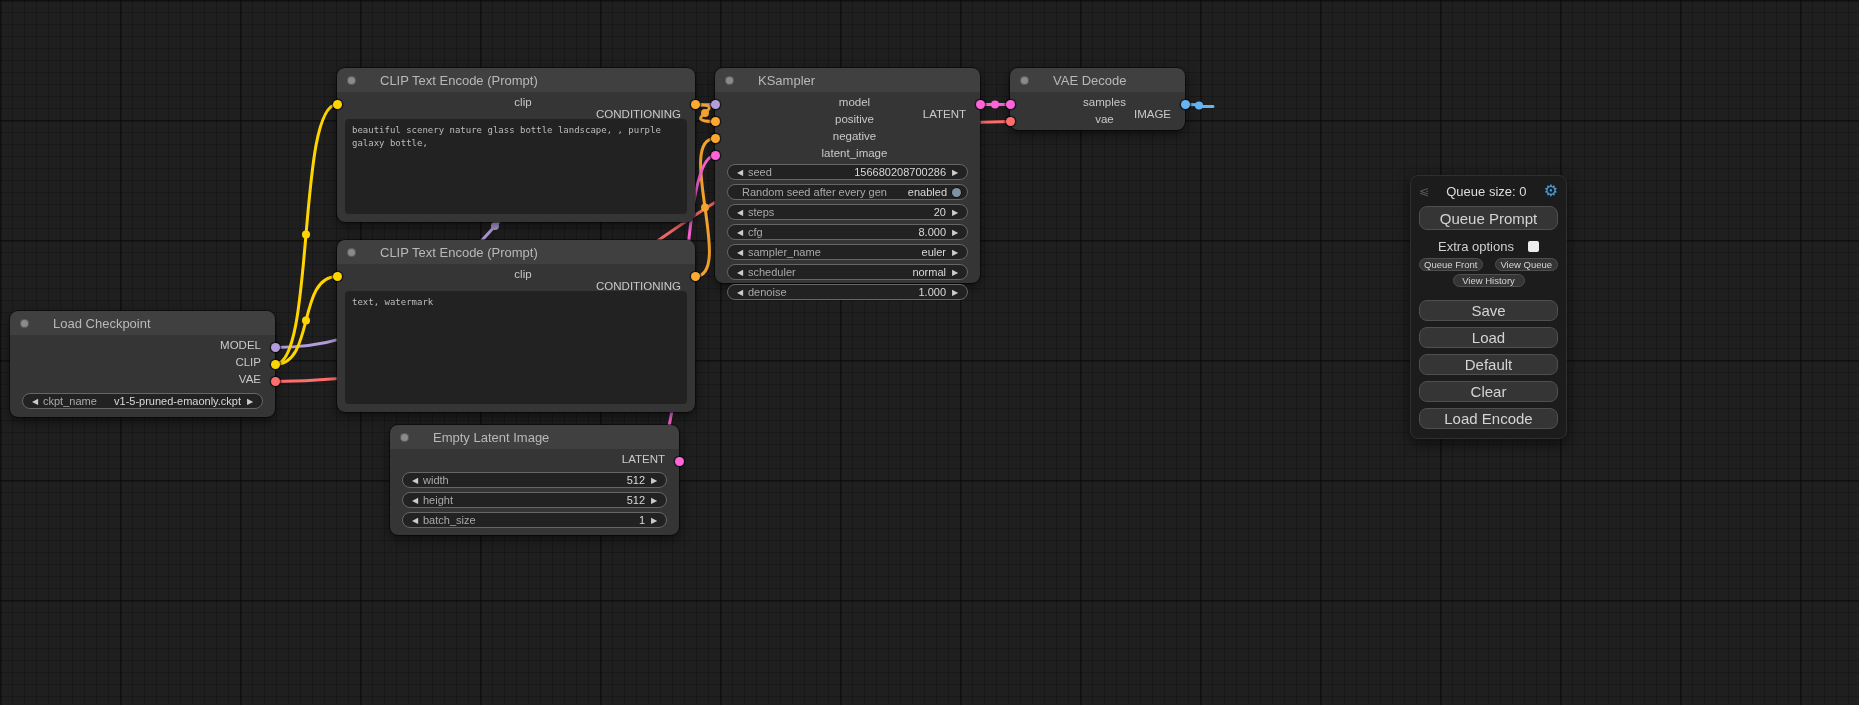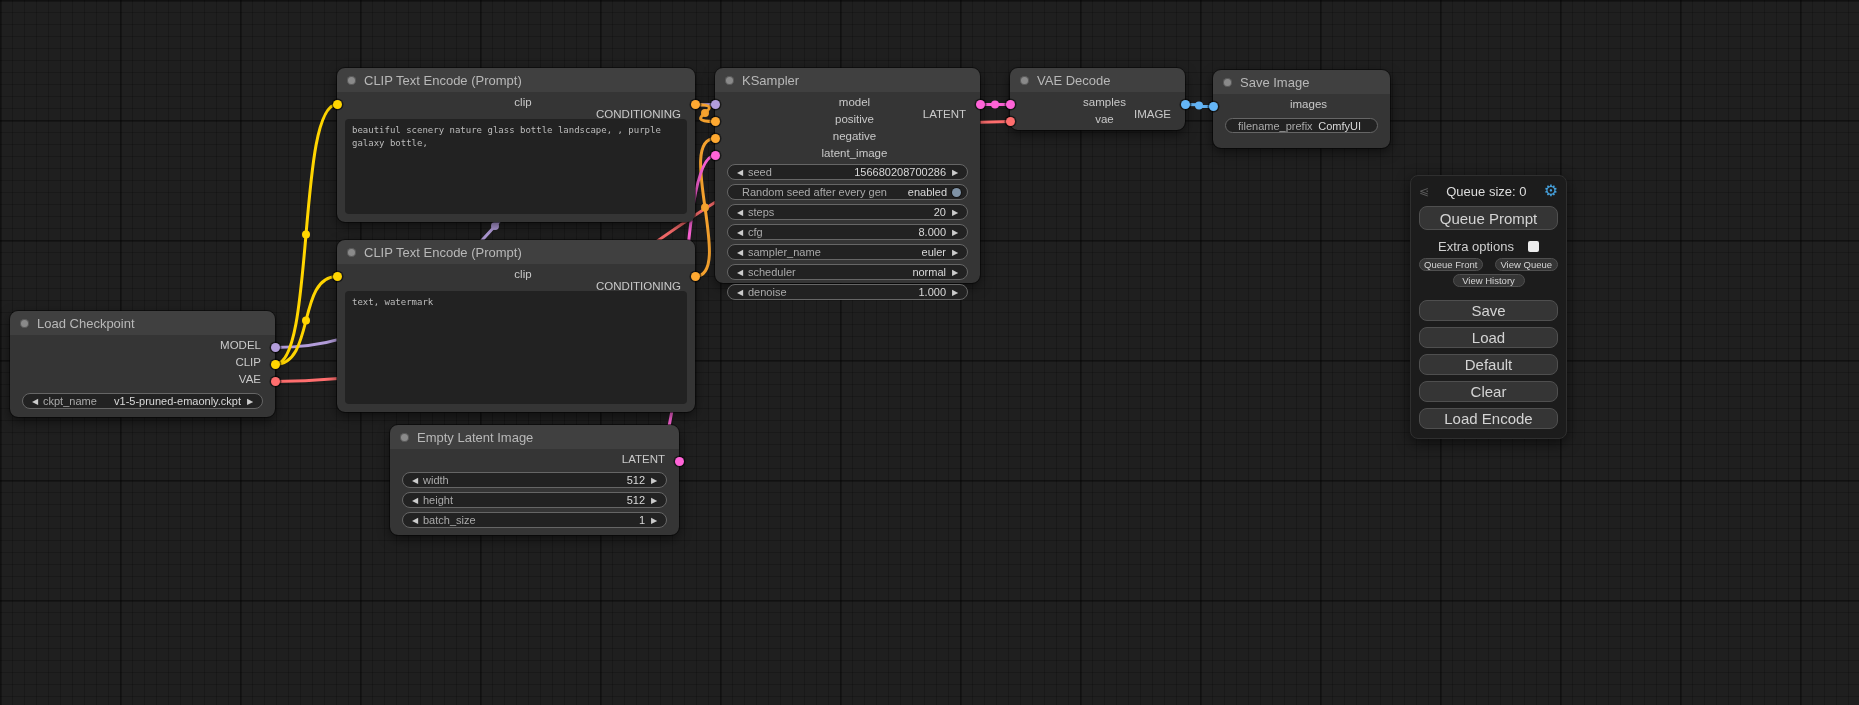--- a/index.html
+++ b/index.html
@@ -10,21 +10,21 @@
     background-image:
       linear-gradient(rgba(0,0,0,0.30) 2px, transparent 2px),
       linear-gradient(90deg, rgba(0,0,0,0.30) 2px, transparent 2px),
       linear-gradient(rgba(0,0,0,0.18) 1px, transparent 1px),
       linear-gradient(90deg, rgba(0,0,0,0.18) 1px, transparent 1px);
     background-size: 120px 120px, 120px 120px, 12px 12px, 12px 12px; }
   #links-svg { position: absolute; left: 0; top: 0; z-index: 1; pointer-events: none; }
 
   .node { position: absolute; z-index: 2; background: #353535; border-radius: 8px;
     outline: 1px solid rgba(0,0,0,0.45); box-shadow: 0 4px 12px rgba(0,0,0,0.55); }
-  .node-title { height: 24px; display: flex; align-items: center; gap: 8px; padding: 0 10px;
+  .node-title { height: 24px; display: flex; align-items: center; gap: 24px; padding: 0 10px;
     background: #404040; border-radius: 8px 8px 0 0; font-size: 13px; color: #b8b8b8; white-space: nowrap; }
   .title-dot { width: 9px; height: 9px; border-radius: 50%; background: #8a8a8a;
     box-shadow: inset 0 0 0 1px rgba(0,0,0,0.35); flex: none; }
   .node-body { padding-top: 4px; }
   .slot-row { position: relative; height: 17px; display: flex; align-items: center;
     font-size: 11.5px; color: #c9c9c9; flex-direction: column; }
   .in-label { margin-left: 14px; }
   .out-label { margin-left: auto; margin-right: 14px; }
   .port { position: absolute; width: 9px; height: 9px; border-radius: 50%; top: 4px;
     background: #888; box-shadow: 0 0 0 1.5px rgba(0,0,0,0.5); }
@@ -258,36 +258,20 @@
         <span class="out-label">IMAGE</span>
         <span class="port out" style="background: rgb(100, 181, 246);"></span>
       </div>
       <div class="slot-row">
         <span class="port in" style="background: rgb(255, 110, 110);"></span>
         <span class="in-label">vae</span>
       </div>
     </div>
   </div>
 
-  <div class="node" style="left:1213px;top:70px;width:177px;height:78px;">
-    <div class="node-title">
-      <span class="title-dot"></span>
-      <span>Save Image</span>
-    </div>
-    <div class="node-body">
-      <div class="slot-row">
-        <span class="port in" style="background: rgb(100, 181, 246);"></span>
-        <span class="in-label">images</span>
-      </div>
-      <div class="widget" style="margin-top:3px;height:15px">
-        <span class="w-label" style="margin-left:6px">filename_prefix</span>
-        <span class="w-value" style="margin-right:10px">ComfyUI</span>
-      </div>
-    </div>
-  </div>
 
   <div class="comfy-menu" style="left:1410px;top:175px;width:157px;">
     <div class="menu-header">
       <span class="drag-handle">⩿</span>
       <span class="queue-size">Queue size: 0</span>
       <span class="gear" id="gear-icon" style="color: rgb(69, 161, 221);">⚙</span>
     </div>
     <button class="btn big">Queue Prompt</button>
     <div class="extra-row">
       <span>Extra options</span>

